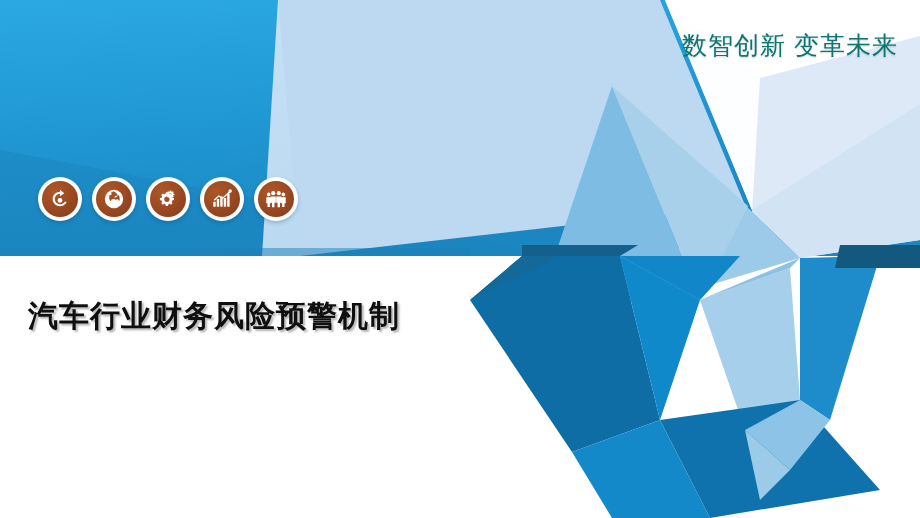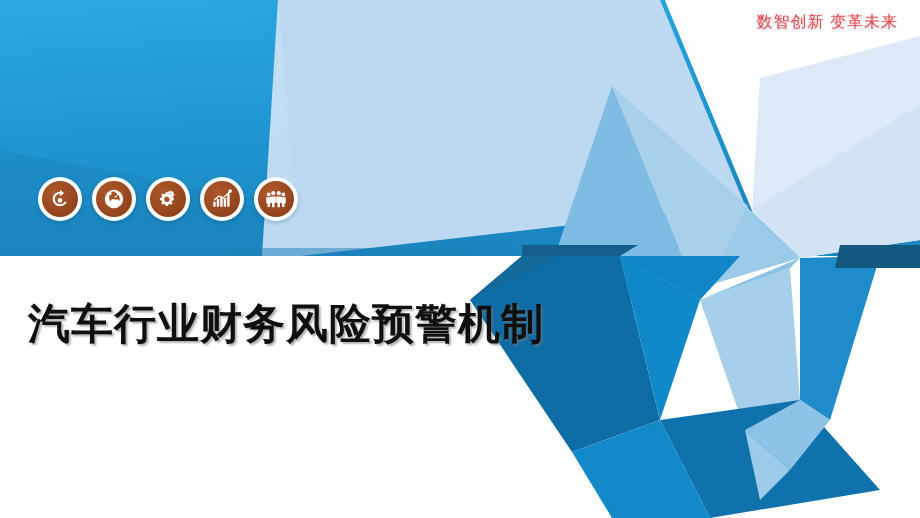--- a/index.html
+++ b/index.html
@@ -25,25 +25,25 @@
     left: 0; top: 0;
     width: 920px;
     height: 518px;
     display: block;
   }
 
   
   #tagline {
     position: absolute;
     right: 22px;
-    top: 12px;
-    font-size: 16px;
+    top: 30px;
+    font-size: 25px;
     line-height: 1.2;
     letter-spacing: 1px;
-    color: #ef4444;
+    color: #0f766e;
     white-space: nowrap;
     text-shadow: 0 1px 2px rgba(10,70,110,0.25);
   }
 
   
   #icon-strip {
     position: absolute;
     left: 38px;
     top: 177px;
     display: flex;
@@ -76,21 +76,21 @@
     width: 22px;
     height: 22px;
     fill: #ffffff;
   }
 
   
   #title {
     position: absolute;
     left: 28px;
     top: 296px;
-    font-size: 42px;
+    font-size: 30px;
     font-weight: bold;
     letter-spacing: 1px;
     color: #0f0f0f;
     white-space: nowrap;
     text-shadow: 2px 2px 2px rgba(120,120,120,0.55);
   }
 </style>
 </head>
 <body>
 

